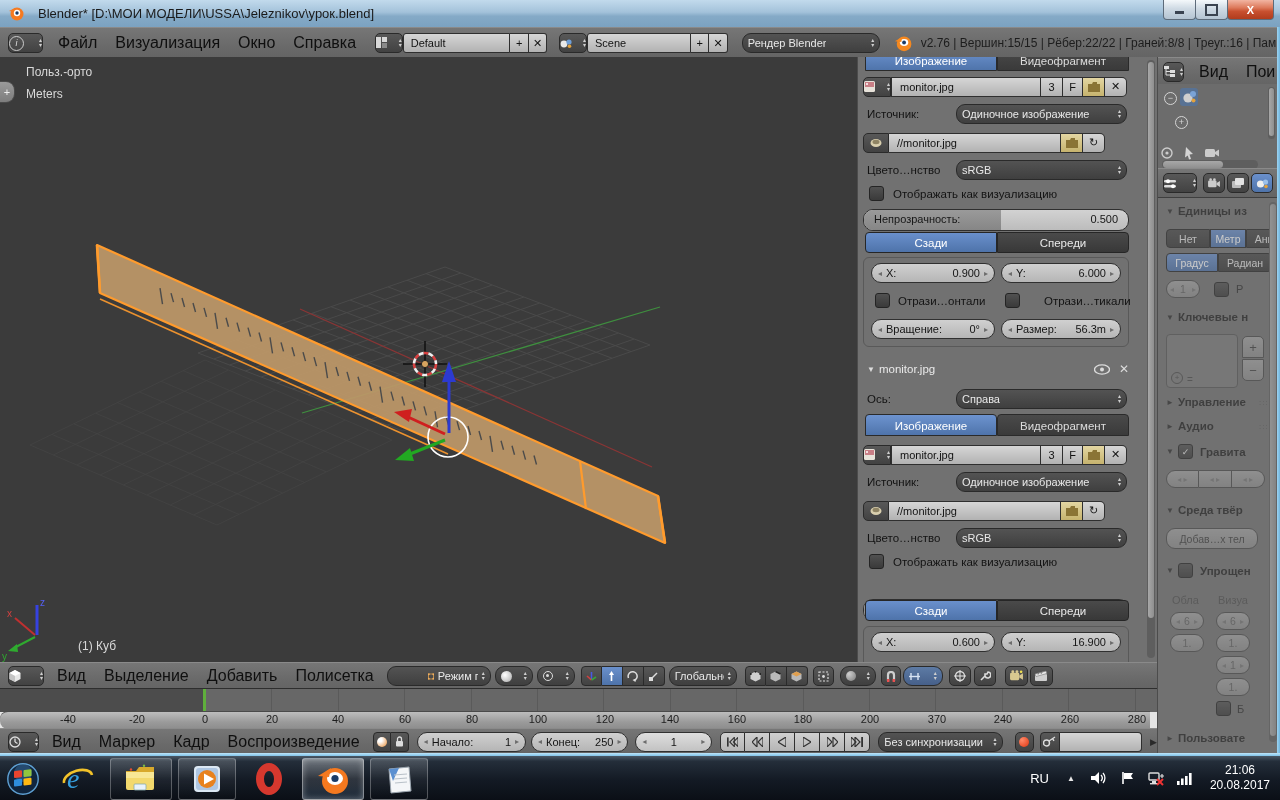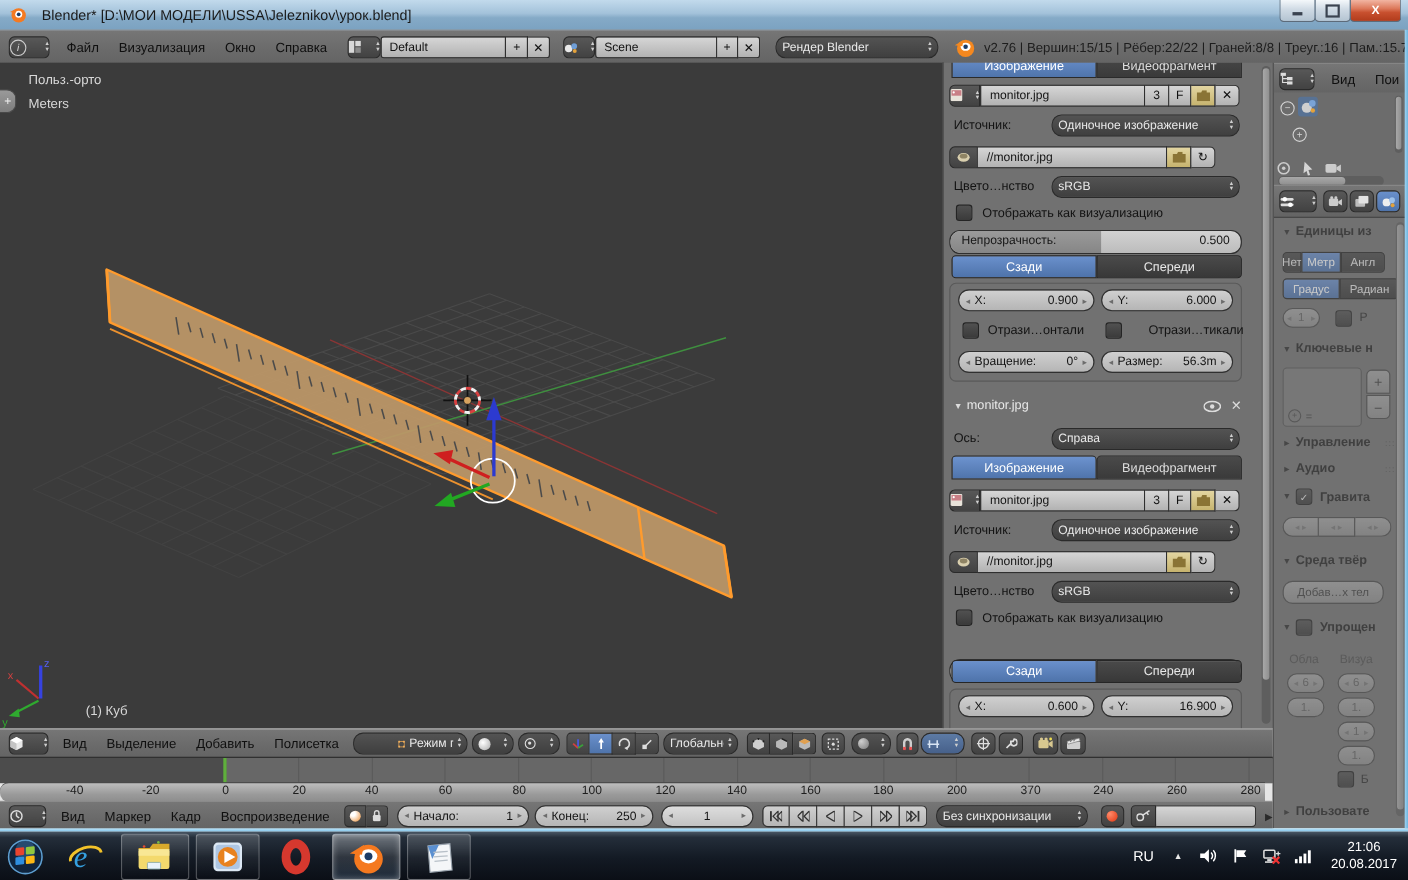--- a/index.html
+++ b/index.html
@@ -15,21 +15,21 @@
   .winbtns{right:6px;top:0;height:19px;display:flex;}
   .wbtn{width:31px;height:19px;border:1px solid #5d6b7a;border-top:none;
     background:linear-gradient(#f4f8fb,#cfdae4 45%,#b4c4d2);border-radius:0 0 4px 4px;
     display:flex;align-items:center;justify-content:center;color:#3a4350;font-size:11px;margin-left:-1px;}
   .wbtn.close{width:45px;background:linear-gradient(#f2b5a2,#dd7a5c 40%,#c8502f 60%,#b13c1c);
     color:#fff;font-weight:bold;border-radius:0 0 4px 4px;}
   .glyph-min{width:9px;height:3px;background:#3a4350;margin-top:6px;}
   .glyph-max{width:9px;height:8px;border:2px solid #3a4350;}
   
   .hdr{background:linear-gradient(#767676,#6a6a6a 60%,#646464);border-top:1px solid #8a8a8a;border-bottom:1px solid #3f3f3f;}
-  .menu{color:#0f0f0f;font-size:12px;padding:0 9px;white-space:nowrap;}
+  .menu{color:#0f0f0f;font-size:16px;padding:0 9px;white-space:nowrap;}
   .dd{background:linear-gradient(#535353,#3f3f3f);border:1px solid #2a2a2a;border-radius:9px;
       color:#e8e8e8;font-size:11px;display:flex;align-items:center;padding:0 5px;height:20px;box-sizing:border-box;}
   .dd .lbl{white-space:nowrap;overflow:hidden;}
   .arr2{margin-left:auto;display:flex;flex-direction:column;line-height:5px;font-size:6px;color:#cfcfcf;padding-left:4px;}
   .ibtn{background:linear-gradient(#585858,#424242);border:1px solid #2a2a2a;border-radius:5px;height:20px;
         display:flex;align-items:center;justify-content:center;box-sizing:border-box;color:#ddd;}
   .flight{background:linear-gradient(#d6d6d6,#b2b2b2);border:1px solid #2f2f2f;color:#121212;font-size:11px;
         height:20px;display:flex;align-items:center;box-sizing:border-box;}
   .numf{background:linear-gradient(#d0d0d0,#b5b5b5);border:1px solid #303030;border-radius:10px;height:20px;
         display:flex;align-items:center;font-size:11px;color:#141414;padding:0 6px;box-sizing:border-box;}
@@ -647,21 +647,21 @@
           </svg>
       </div>
     </div>
 
     <div class="abs dim" style="left:0;top:139px;width:123px;height:557px;">
       <div class="abs flex" style="left:8px;top:9px;">
         <span class="tri">▼</span>
         <span class="sect">Единицы из</span>
       </div>
       <div class="abs flex" style="left:8px;top:33px;">
-        <div class="rbtn" style="width:17px;border-radius:4px 0 0 4px;">
+        <div class="rbtn" style="width:44px;border-radius:4px 0 0 4px;">
             <span>Нет</span>
           </div>
         <div class="rbtn blue" style="width:36px;">
             <span>Метр</span>
           </div>
         <div class="rbtn" style="width:40px;border-radius:0 4px 4px 0;">
             <span>Англ</span>
           </div>
       </div>
       <div class="abs flex" style="left:8px;top:57px;">

